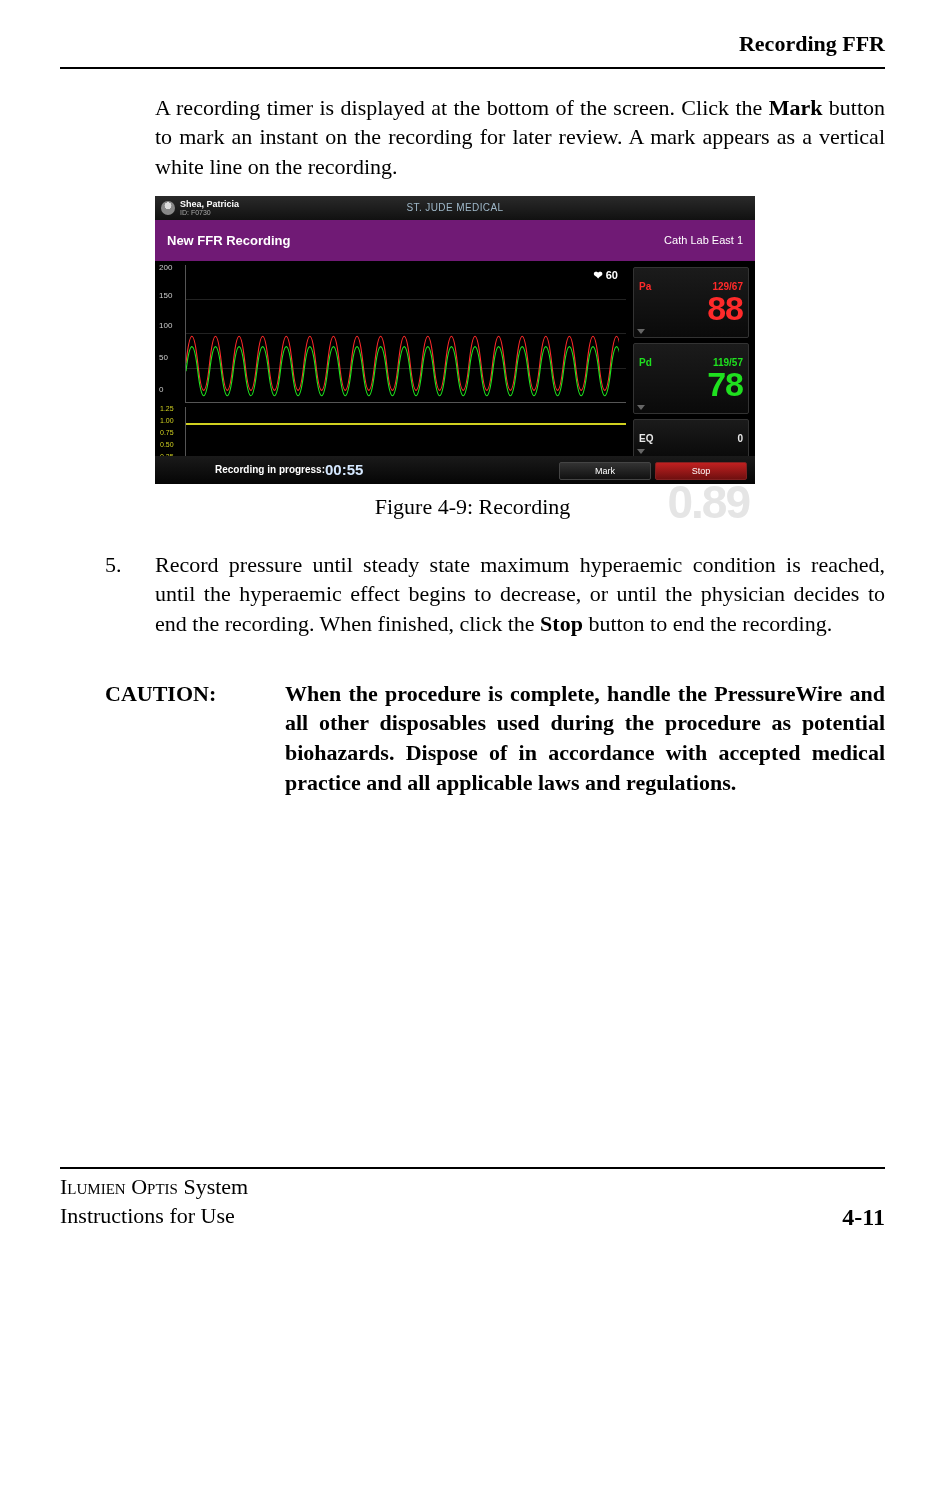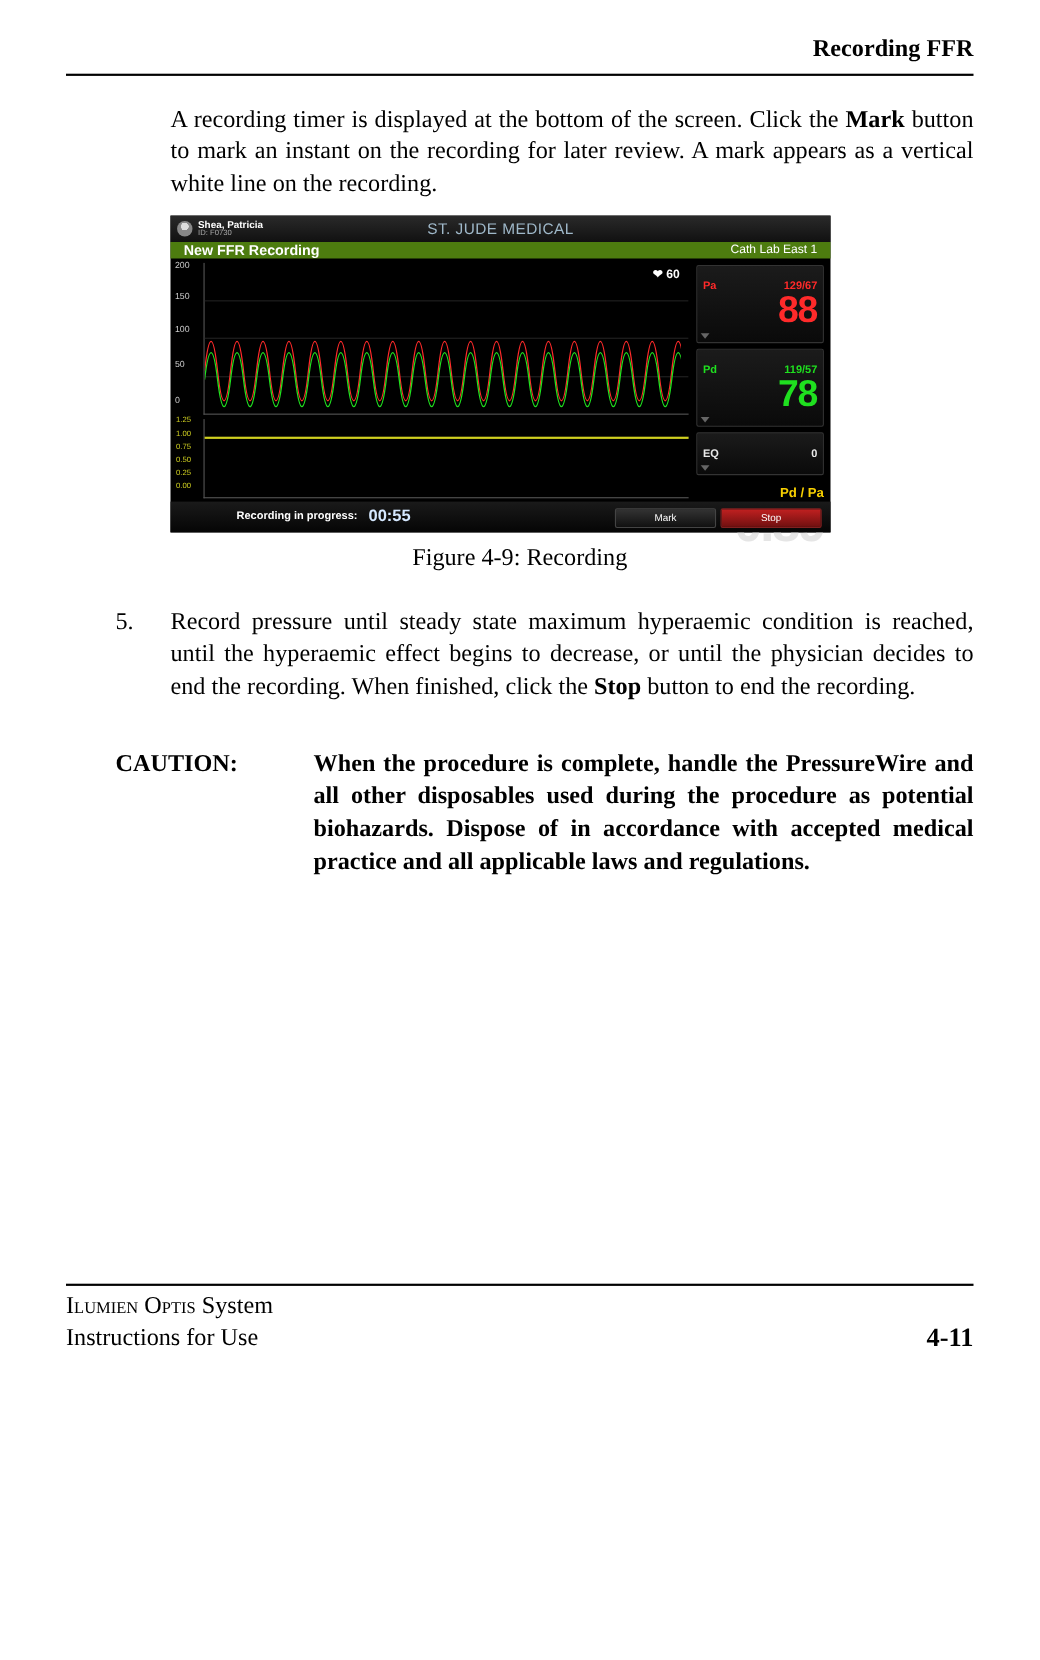--- a/index.html
+++ b/index.html
@@ -60,32 +60,32 @@
     position: relative;
   }
   .ss-top .pinfo { line-height: 1; }
   .ss-top .pname { font-weight: bold; }
   .ss-top .pid { font-size: 7px; color:#aaa; }
   .ss-top .brand {
     position: absolute;
     left: 50%;
     transform: translateX(-50%);
     color: #9fb8c9;
-    font-size: 14px;
+    font-size: 10px;
     letter-spacing: 0.4px;
     text-align: right;
   }
   .ss-title {
     display: flex;
     justify-content: space-between;
     align-items: center;
-    padding: 0 12px;
+    padding: 13px 12px;
     font-size: 13px;
     font-weight: bold;
-    background: #4d7c0f;
+    background: #701a75;
   }
   .ss-room { font-weight: normal; font-size: 11px;}
   .ss-main {
     display: flex;
     height: 230px;
   }
   .ss-plots {
     flex: 1;
     position: relative;
     padding: 4px 4px 4px 30px;
@@ -189,21 +189,20 @@
     display: flex;
     align-items: center;
     background: linear-gradient(#1a1a1a,#050505);
     font-size: 10px;
   }
   .ss-status .label {
     margin-left: 60px;
     font-weight: bold;
   }
   .ss-status .timer {
-    margin-left: 10px;
     font-size: 15px;
     font-family: "Arial Narrow", Arial, sans-serif;
     color: #d5e8ff;
     font-weight: bold;
   }
   .ss-btn {
     position: absolute;
     height: 16px;
     width: 90px;
     text-align: center;

